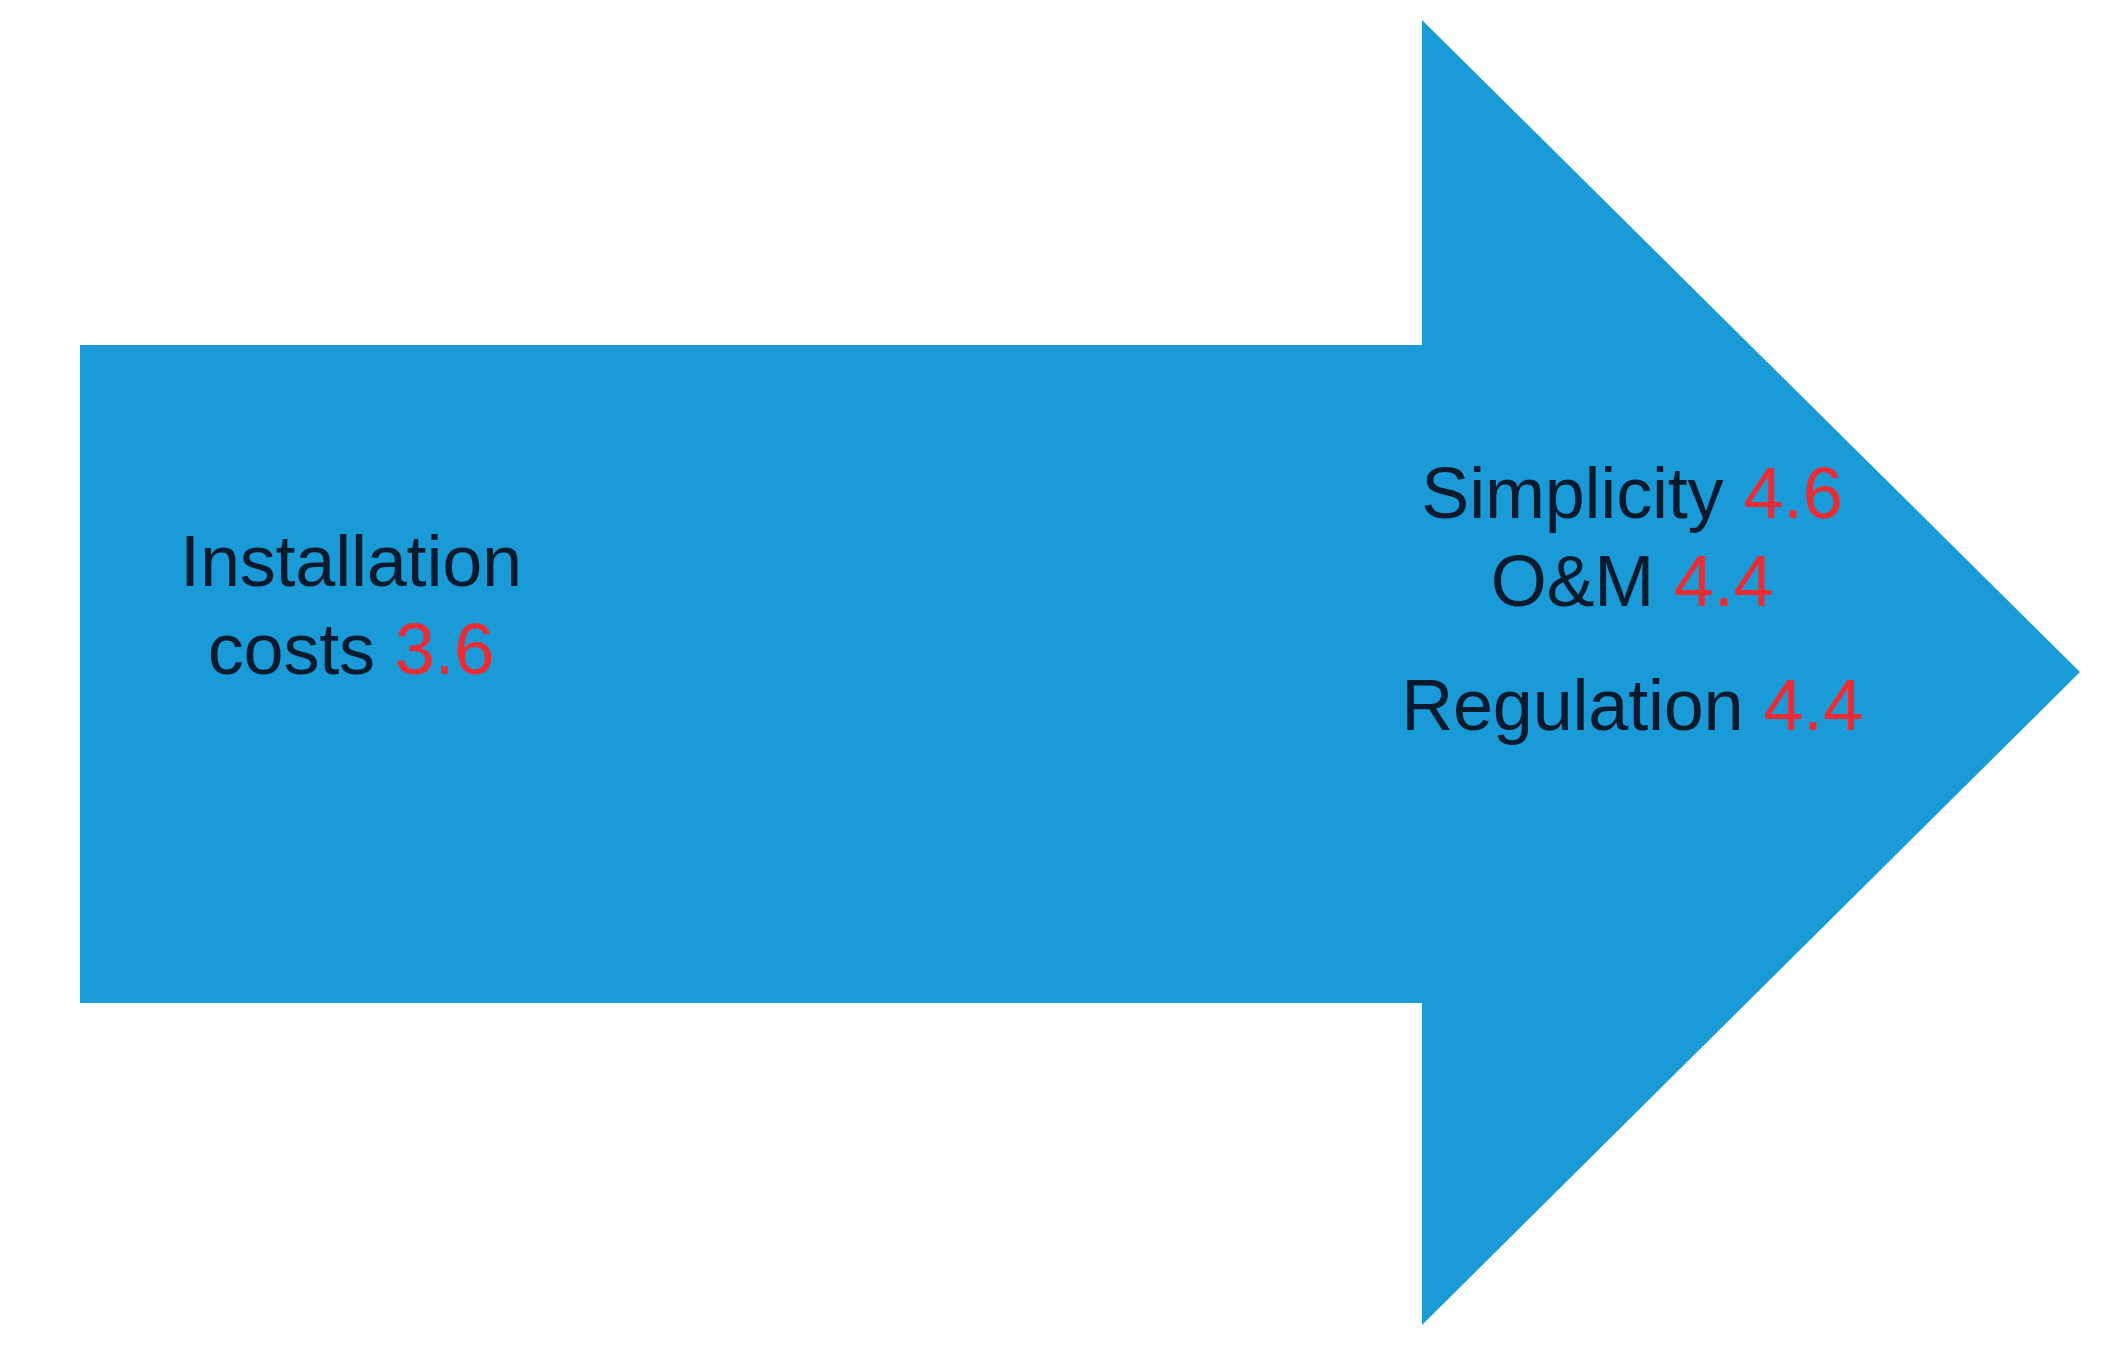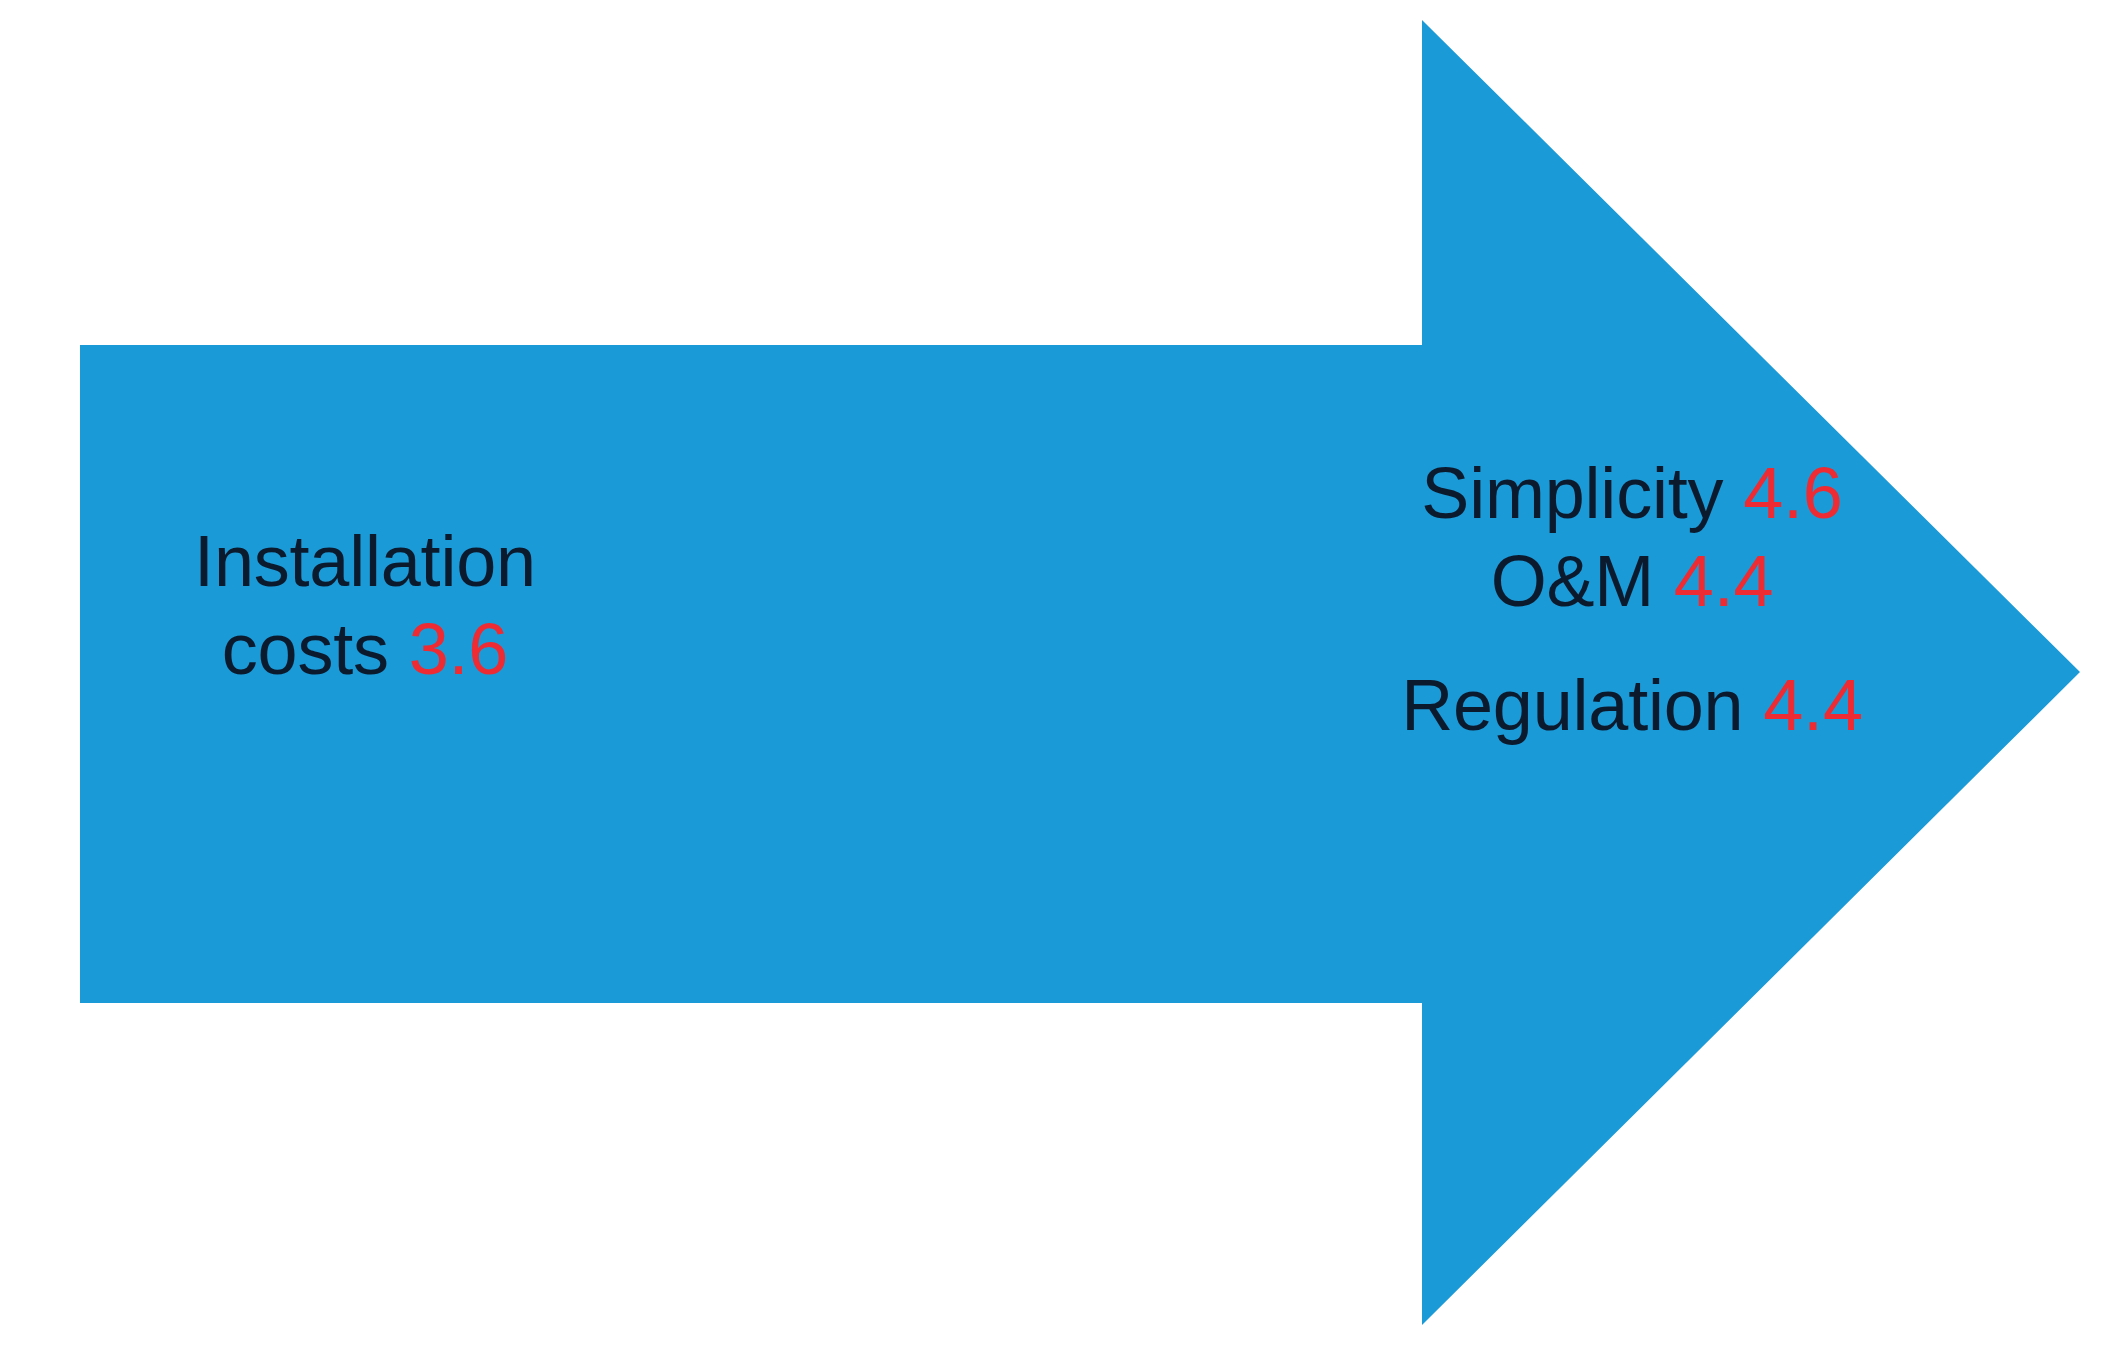--- a/index.html
+++ b/index.html
@@ -53,21 +53,21 @@
   .score {
     color: #ee2b32;
   }
   .spacer {
     display: block;
     height: 44px;
   }
 
   
   #group-installation {
-    left: 150px;
+    left: 136px;
     top: 518px;
     width: 430px;
   }
   
   #group-financing {
     left: 640px;
     top: 518px;
     width: 420px;
   }
   

